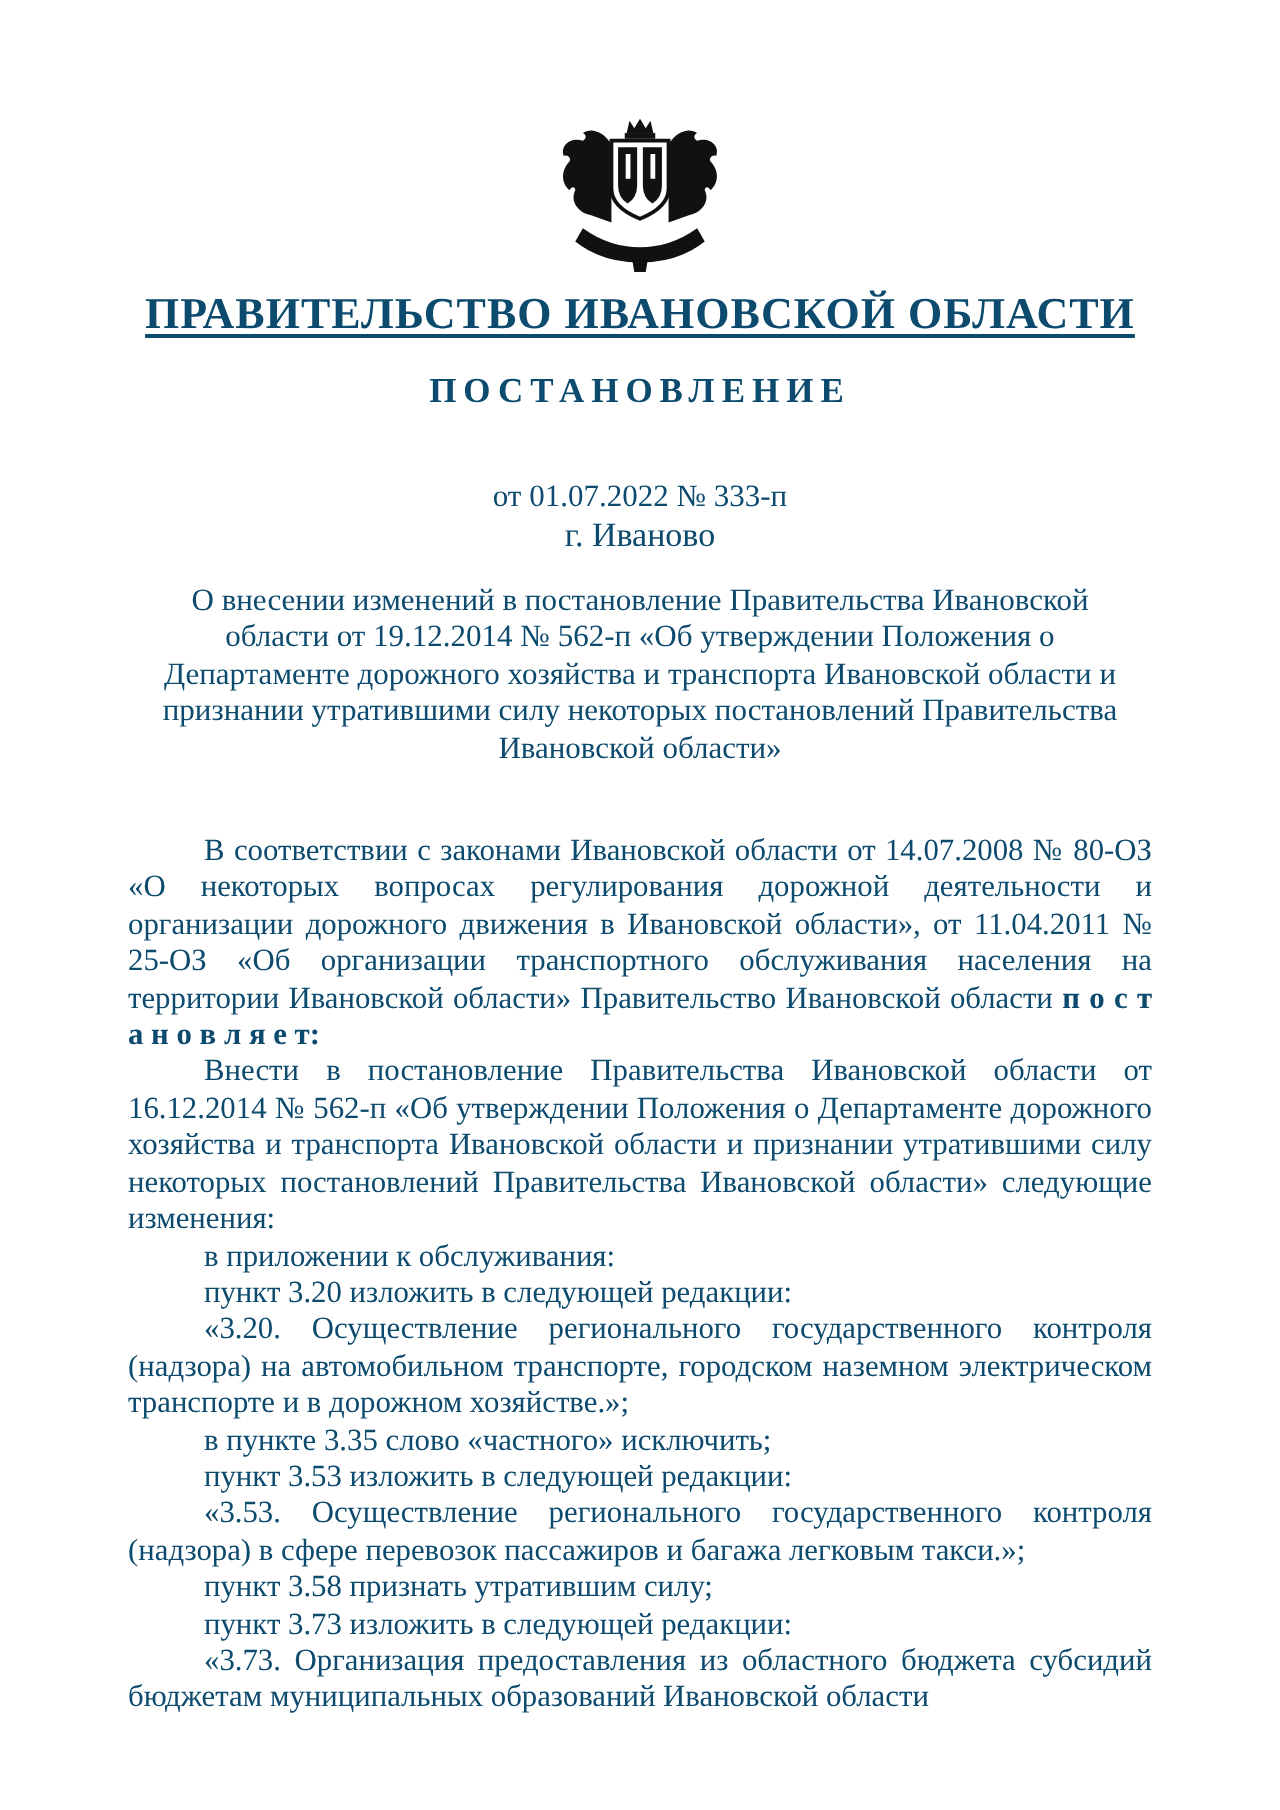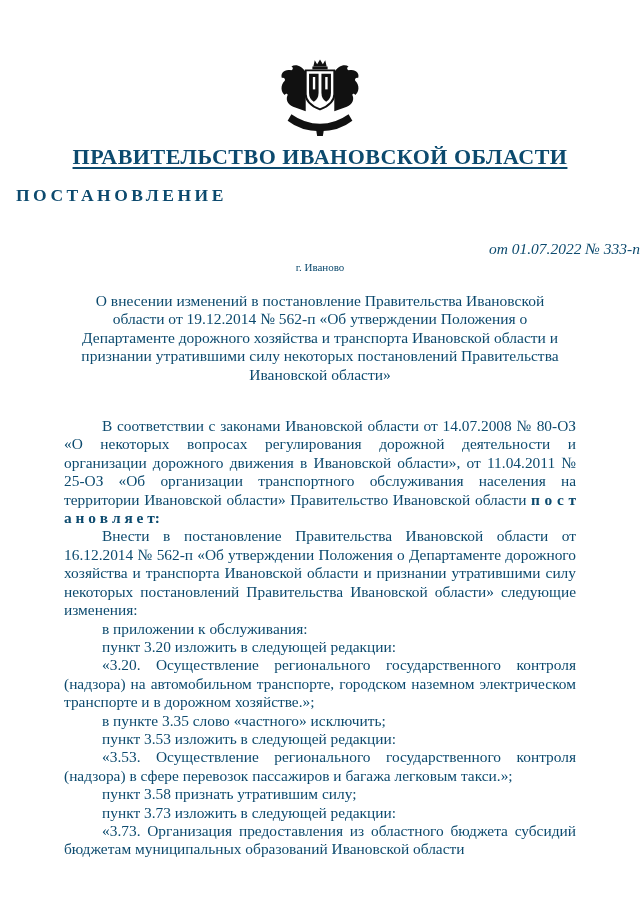--- a/index.html
+++ b/index.html
@@ -29,36 +29,35 @@
     font-size: 22px;
     line-height: 25px;
     font-weight: bold;
     letter-spacing: 0.5px;
     text-decoration: underline;
     text-decoration-thickness: 2px;
     text-underline-offset: 3px;
   }
   .doctype {
     margin-top: 15px;
+    text-align: center;
     font-size: 17.5px;
     line-height: 22px;
     font-weight: bold;
     letter-spacing: 3.5px;
-    margin-left: 16px;
   }
   .dateline {
     margin-top: 33px;
-    text-align: right;
+    text-align: center;
     font-size: 15.5px;
     line-height: 19px;
-    font-style: italic;
   }
   .city {
     text-align: center;
-    font-size: 11px;
+    font-size: 17px;
     line-height: 19px;
   }
   .subject {
     width: 482px;
     margin: 15px auto 0;
     text-align: center;
     font-weight: normal;
     font-size: 15.5px;
     line-height: 18.4px;
   }

